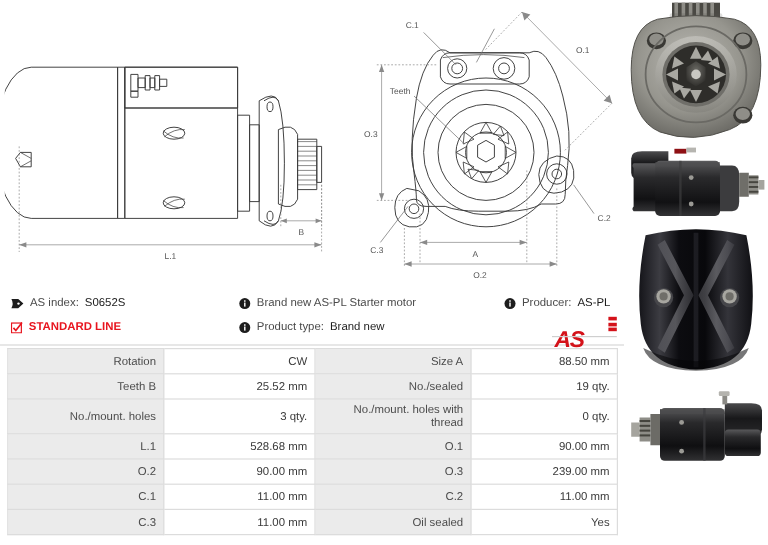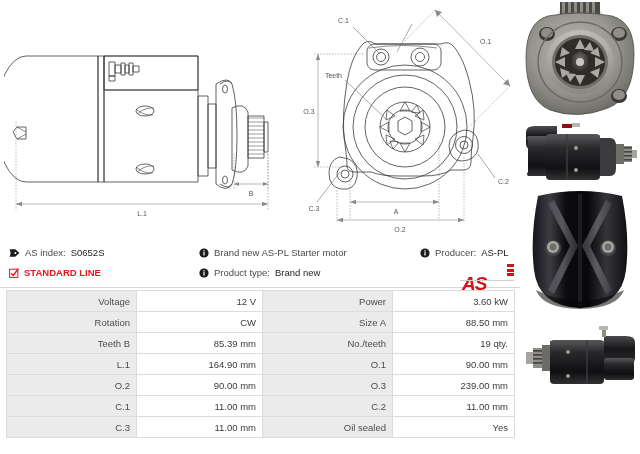--- a/index.html
+++ b/index.html
@@ -322,40 +322,40 @@
 
     <table class="spec">
       <colgroup>
           <col class="c1">
           <col class="c2">
           <col class="c3">
           <col class="c4">
         </colgroup>
       <tbody>
         <tr>
-          <td class="k">Voltage</td>
-          <td class="v">12 V</td>
-          <td class="k">Power</td>
-          <td class="v">3.60 kW</td>
-        </tr>
-        <tr>
           <td class="k">Rotation</td>
           <td class="v">CW</td>
           <td class="k">Size A</td>
           <td class="v">88.50 mm</td>
         </tr>
         <tr>
           <td class="k">Teeth B</td>
-          <td class="v">85.39 mm</td>
-          <td class="k">No./teeth</td>
+          <td class="v">25.52 mm</td>
+          <td class="k">No./sealed</td>
           <td class="v">19 qty.</td>
         </tr>
         <tr>
+          <td class="k">No./mount. holes</td>
+          <td class="v">3 qty.</td>
+          <td class="k">No./mount. holes with thread</td>
+          <td class="v">0 qty.</td>
+        </tr>
+        <tr>
           <td class="k">L.1</td>
-          <td class="v">164.90 mm</td>
+          <td class="v">528.68 mm</td>
           <td class="k">O.1</td>
           <td class="v">90.00 mm</td>
         </tr>
         <tr>
           <td class="k">O.2</td>
           <td class="v">90.00 mm</td>
           <td class="k">O.3</td>
           <td class="v">239.00 mm</td>
         </tr>
         <tr>

